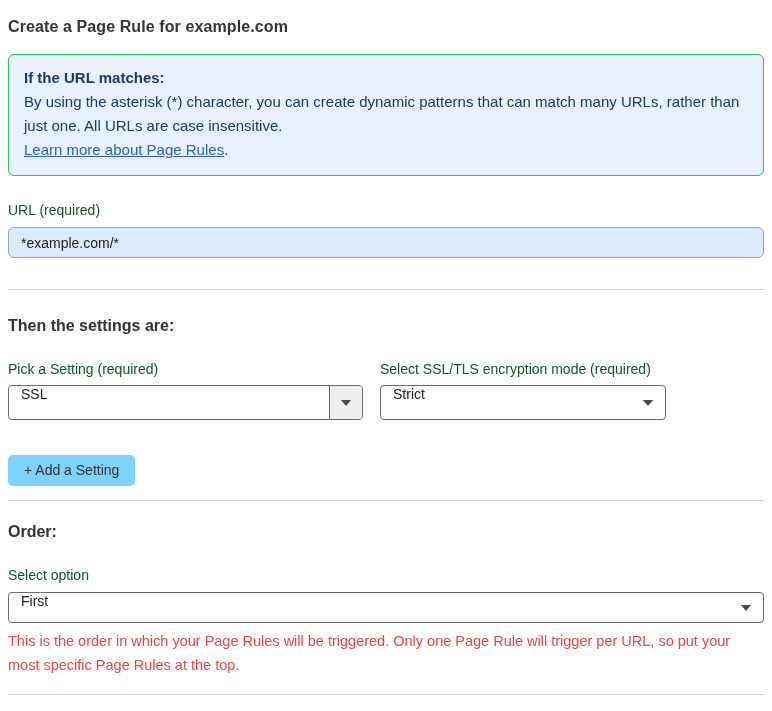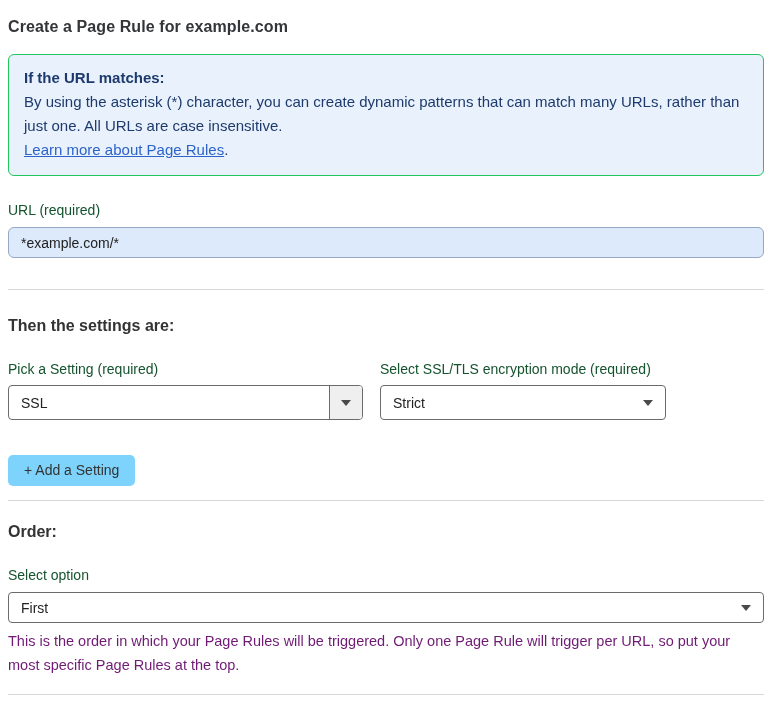--- a/index.html
+++ b/index.html
@@ -92,21 +92,20 @@
   .settings-col-a { width: 355px; }
   .settings-col-b { width: 286px; }
 
   .select-box {
     margin-top: 7px;
     height: 35px;
     border: 1px solid #6b6b6b;
     border-radius: 4px;
     background: #ffffff;
     display: flex;
-    align-items: center;
     cursor: pointer;
     overflow: hidden;
   }
   .select-value {
     flex: 1;
     padding-left: 12px;
     font-size: 14px;
     color: #222;
     white-space: nowrap;
   }
@@ -154,21 +153,21 @@
     width: 756px;
     height: 31px;
     margin-top: 8px;
   }
 
   .help-text {
     margin-top: 6px;
     width: 740px;
     font-size: 14.5px;
     line-height: 24px;
-    color: #701a75;
+    color: #ef4444;
   }
 
   .footer-actions {
     margin-top: 21px;
     display: flex;
     align-items: center;
   }
   .footer-actions .btn + .btn { margin-left: 11px; }
   .btn-primary {
     background: #116df2;

